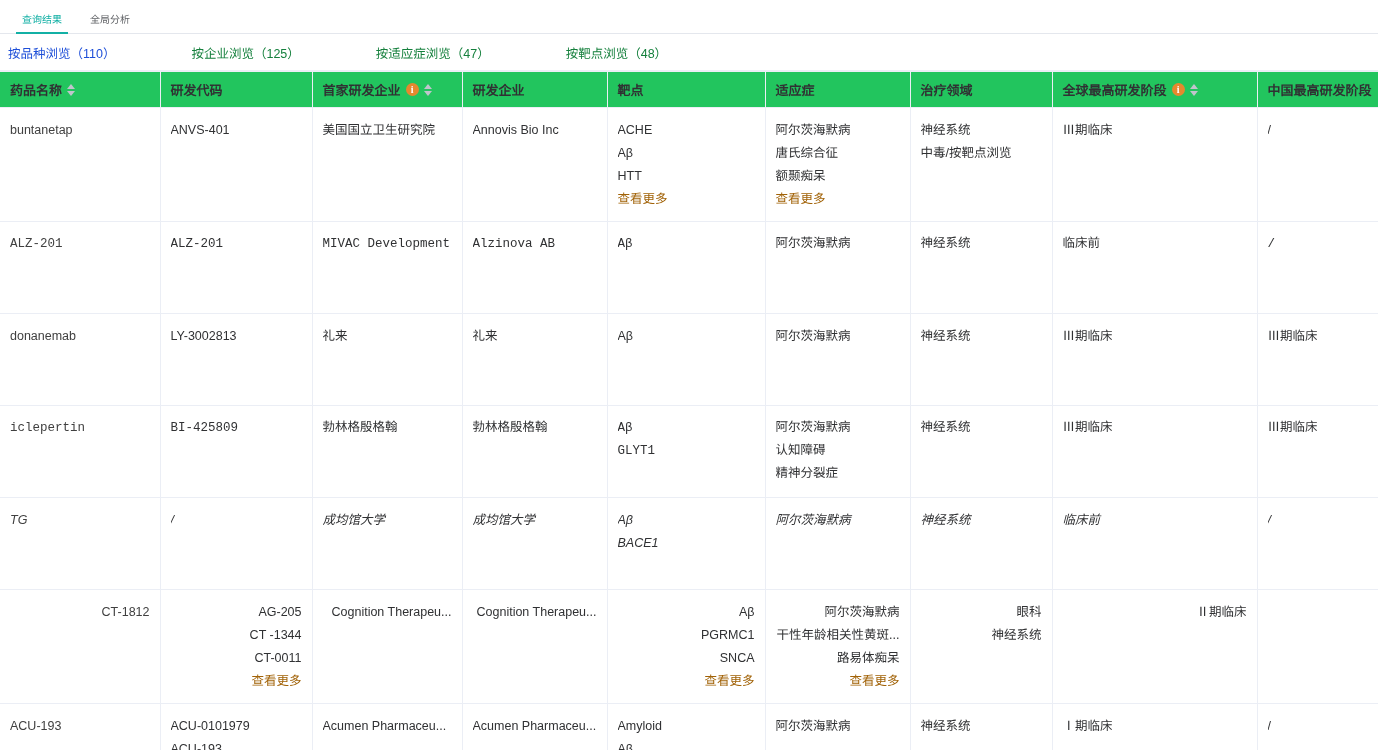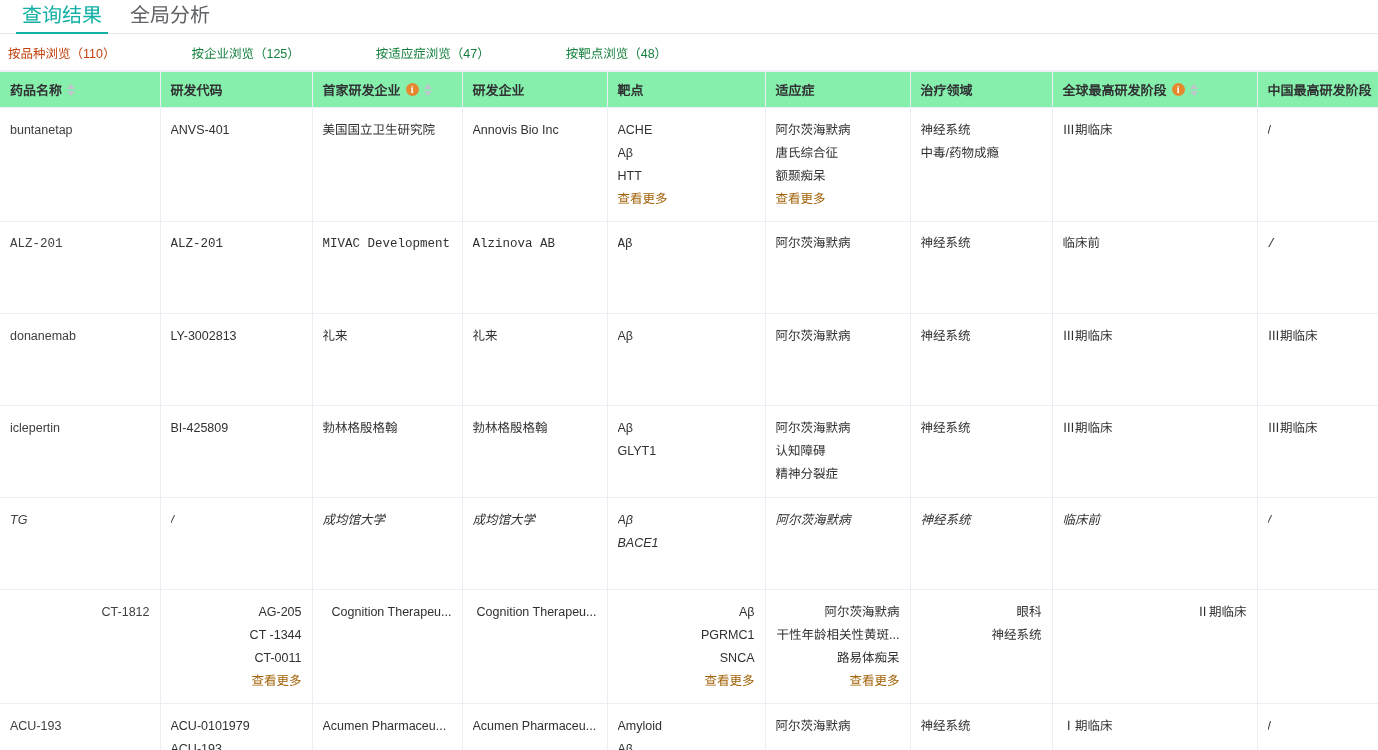--- a/index.html
+++ b/index.html
@@ -15,21 +15,21 @@
 
   
   .top-tabs {
     height: 34px;
     display: flex;
     align-items: flex-end;
     border-bottom: 1px solid #e4e7ed;
     padding-left: 8px;
   }
   .top-tab {
-    font-size: 20px;
+    font-size: 10px;
     padding: 0 14px 8px 14px;
     color: #606266;
     cursor: pointer;
     position: relative;
     line-height: 1;
   }
   .top-tab.active { color: #13b0a5; }
   .top-tab.active::after {
     content: "";
     position: absolute;
@@ -47,36 +47,36 @@
     border-bottom: 1px solid #ebeef5;
   }
   .sub-tab {
     font-size: 12.5px;
     color: #15803d;
     cursor: pointer;
     margin-right: 76px;
     white-space: nowrap;
   }
   .sub-tab:first-child { margin-left: 0; }
-  .sub-tab.active { color: #c2410c; text-align: right; }
+  .sub-tab.active { color: #1d4ed8; text-align: right; }
 
   
   .table-wrap {
     width: 1378px;
     height: 679px;
     overflow: hidden;
     position: relative;
   }
   table.grid {
     border-collapse: collapse;
     width: 1450px;
     table-layout: fixed;
   }
   table.grid thead th {
-    background: #86efac;
+    background: #22c55e;
     height: 36px;
     font-size: 13px;
     font-weight: bold;
     color: #303133;
     text-align: left;
     padding: 0 10px;
     border-bottom: 1px solid #ebeef5;
     border-top: 1px solid #ebeef5;
     white-space: nowrap;
     vertical-align: middle;
@@ -126,21 +126,21 @@
   }
   .drug-link { color: #404040; cursor: pointer; }
   .more-link { color: #a16207; cursor: pointer; }
 
   .cell-lines > div { white-space: nowrap; overflow: hidden; text-overflow: ellipsis; }
 
   
   tr.r0 td { height: 92px; }
   tr.r1 td { height: 92px; font-family: Liberation Mono, monospace; }
   tr.r2 td { height: 92px; }
-  tr.r3 td { height: 92px; }
+  tr.r3 td { height: 92px; font-family: Liberation Mono, monospace; }
   tr.r4 td { height: 92px; font-style: italic; }
   tr.r5 td { height: 105px; text-align: right; }
   tr.r6 td { height: 60px; }
 </style>
 </head>
 <body>
 
 <div class="top-tabs">
   <div class="top-tab active">
     <span>查询结果</span>
@@ -275,21 +275,21 @@
             <div class="cell-lines">
               <div>阿尔茨海默病</div>
               <div>唐氏综合征</div>
               <div>额颞痴呆</div>
               <div class="more-link">查看更多</div>
             </div>
           </td>
           <td class="col-sep">
             <div class="cell-lines">
               <div>神经系统</div>
-              <div>中毒/药物成瘾</div>
+              <div>中毒/按靶点浏览</div>
             </div>
           </td>
           <td class="col-sep">
             <div class="cell-lines">
               <div>Ⅲ期临床</div>
             </div>
           </td>
           <td class="col-sep">
             <div class="cell-lines">
               <div>/</div>

